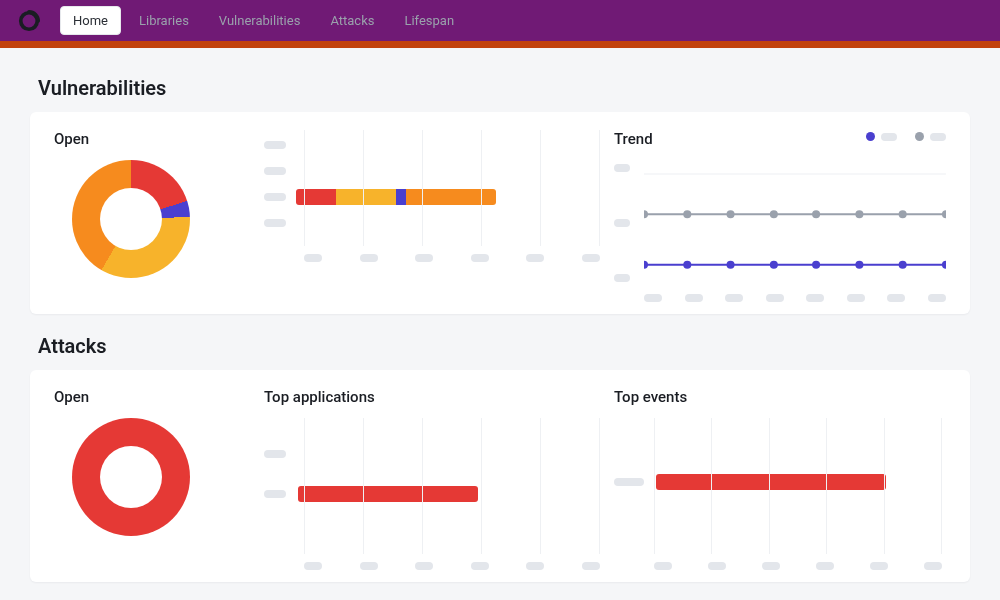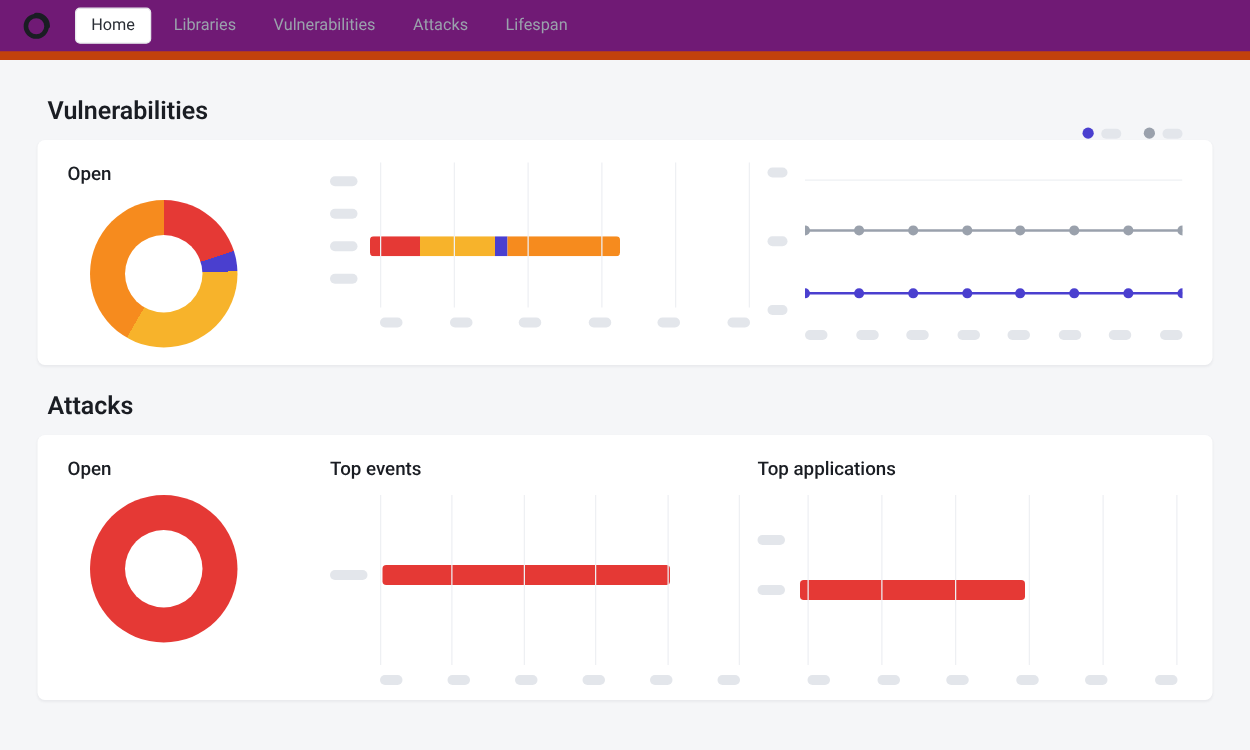--- a/index.html
+++ b/index.html
@@ -191,20 +191,21 @@
           <span class="tick"></span>
           <span class="tick"></span>
           <span class="tick"></span>
           <span class="tick"></span>
           <span class="tick"></span>
         </div>
       </div>
     </div>
 
     <div class="panel">
+      <div class="panel-title">Trend</div>
       <div class="trend">
         <div class="trend-legend">
           <span class="leg">
               <span class="dot" style="background:#4a3fcf"></span>
               <span class="pill sm"></span>
             </span>
           <span class="leg">
               <span class="dot" style="background:#9aa1ac"></span>
               <span class="pill sm"></span>
             </span>
@@ -258,20 +259,49 @@
   </div>
 
   <div class="section-title">Attacks</div>
   <div class="card">
 
     <div class="panel" style="flex:0 0 200px">
       <div class="panel-title">Open</div>
       <div class="donut attack"></div>
     </div>
 
+    <div class="panel" style="flex:0 0 340px">
+      <div class="panel-title">Top applications</div>
+      <div class="apps">
+        <div class="vgrid">
+            <span></span>
+            <span></span>
+            <span></span>
+            <span></span>
+            <span></span>
+            <span></span>
+          </div>
+        <div class="apps-row">
+            <span class="pill"></span>
+          </div>
+        <div class="apps-row">
+          <span class="pill"></span>
+          <div class="bar-red" style="width:180px"></div>
+        </div>
+        <div class="chart-axis">
+          <span class="tick"></span>
+          <span class="tick"></span>
+          <span class="tick"></span>
+          <span class="tick"></span>
+          <span class="tick"></span>
+          <span class="tick"></span>
+        </div>
+      </div>
+    </div>
+
     <div class="panel">
       <div class="panel-title">Top events</div>
       <div class="events">
         <div class="vgrid">
             <span></span>
             <span></span>
             <span></span>
             <span></span>
             <span></span>
             <span></span>
@@ -283,44 +313,15 @@
         <div class="chart-axis">
           <span class="tick"></span>
           <span class="tick"></span>
           <span class="tick"></span>
           <span class="tick"></span>
           <span class="tick"></span>
           <span class="tick"></span>
         </div>
       </div>
     </div>
-
-    <div class="panel" style="flex:0 0 340px">
-      <div class="panel-title">Top applications</div>
-      <div class="apps">
-        <div class="vgrid">
-            <span></span>
-            <span></span>
-            <span></span>
-            <span></span>
-            <span></span>
-            <span></span>
-          </div>
-        <div class="apps-row">
-            <span class="pill"></span>
-          </div>
-        <div class="apps-row">
-          <span class="pill"></span>
-          <div class="bar-red" style="width:180px"></div>
-        </div>
-        <div class="chart-axis">
-          <span class="tick"></span>
-          <span class="tick"></span>
-          <span class="tick"></span>
-          <span class="tick"></span>
-          <span class="tick"></span>
-          <span class="tick"></span>
-        </div>
-      </div>
-    </div>
   </div>
 
 </div>
 
 </body></html>

